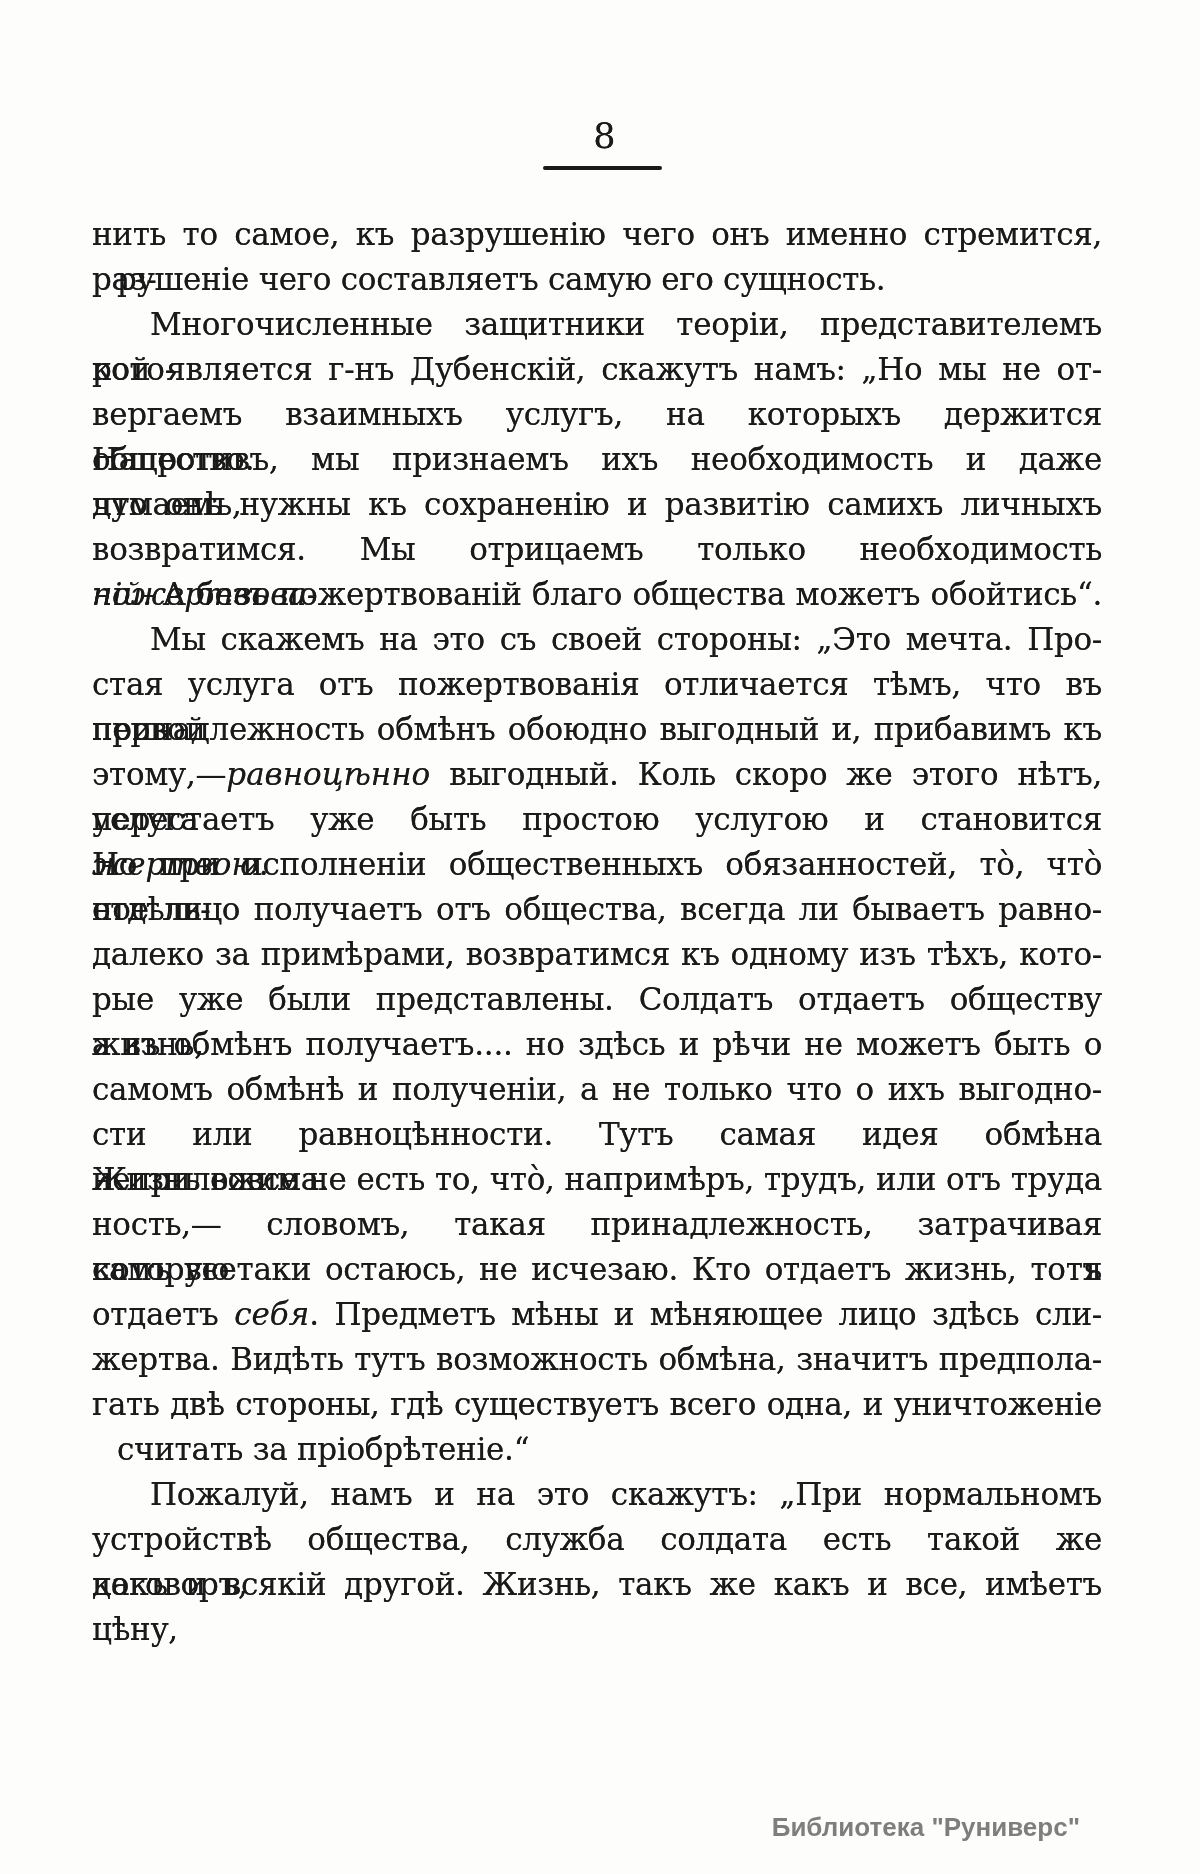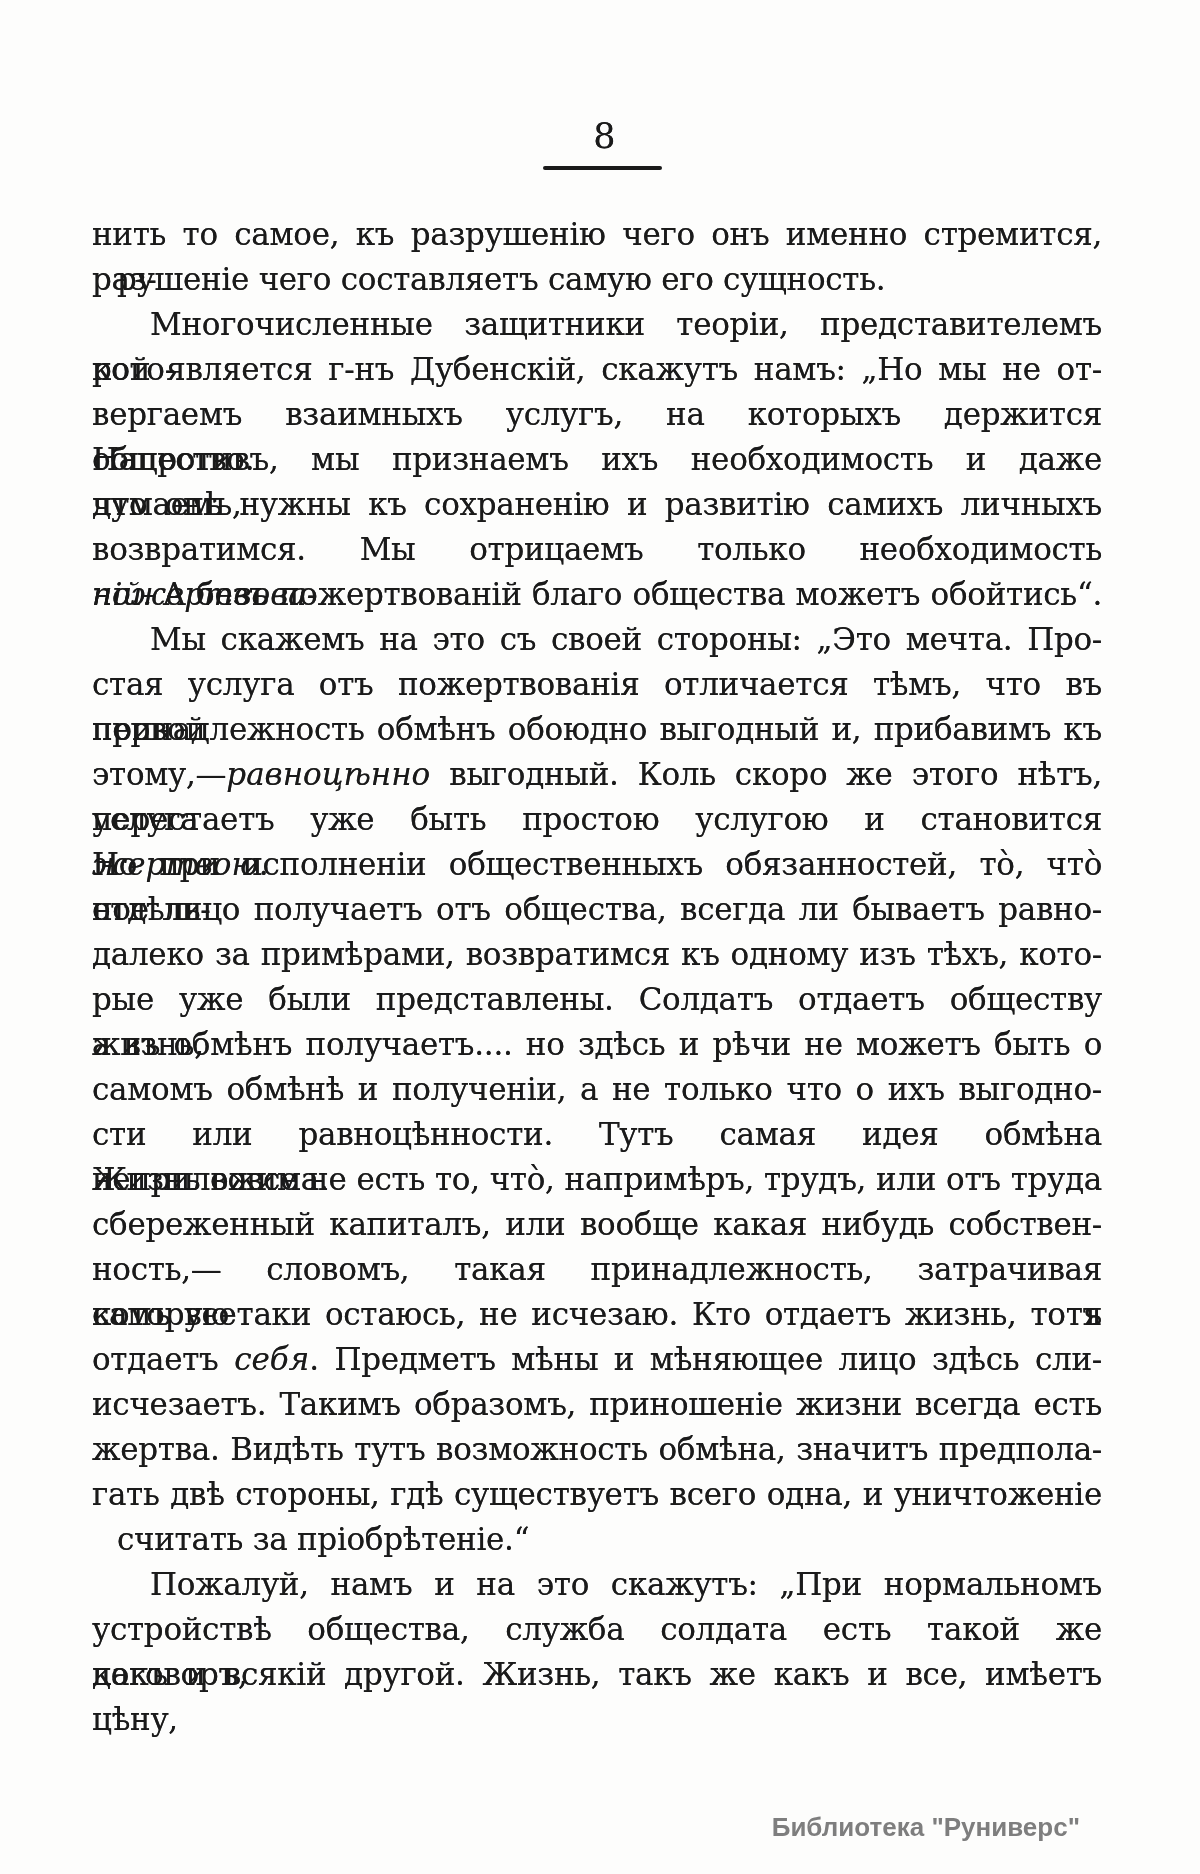--- a/index.html
+++ b/index.html
@@ -99,25 +99,23 @@
       <div class="line"><span>этому,—</span><em>равноцѣнно</em><span> выгодный. Коль скоро же этого нѣтъ, услуга</span></div>
       <div class="line"><span>перестаетъ уже быть простою услугою и становится </span><em>жертвою</em><span>.</span></div>
       <div class="line"><span>Но при исполненіи общественныхъ обязанностей, то̀, что̀ отдѣль-</span></div>
       <div class="line"><span>ное лицо получаетъ отъ общества, всегда ли бываетъ равно-</span></div>
       <div class="line"><span>далеко за примѣрами, возвратимся къ одному изъ тѣхъ, кото-</span></div>
       <div class="line"><span>рые уже были представлены. Солдатъ отдаетъ обществу жизнь,</span></div>
       <div class="line"><span>а въ обмѣнъ получаетъ.... но здѣсь и рѣчи не можетъ быть о</span></div>
       <div class="line"><span>самомъ обмѣнѣ и полученіи, а не только что о ихъ выгодно-</span></div>
       <div class="line"><span>сти или равноцѣнности. Тутъ самая идея обмѣна неприложима.</span></div>
       <div class="line"><span>Жизнь вовсе не есть то, что̀, напримѣръ, трудъ, или отъ труда</span></div>
-      <div class="line"><span>сбереженный капиталъ, или вообще какая нибудь собствен-</span></div>
       <div class="line"><span>ность,— словомъ, такая принадлежность, затрачивая которую я</span></div>
       <div class="line"><span>самъ всетаки остаюсь, не исчезаю. Кто отдаетъ жизнь, тотъ</span></div>
       <div class="line"><span>отдаетъ </span><em>себя</em><span>. Предметъ мѣны и мѣняющее лицо здѣсь сли-</span></div>
-      <div class="line"><span>исчезаетъ. Такимъ образомъ, приношеніе жизни всегда есть</span></div>
       <div class="line"><span>жертва. Видѣть тутъ возможность обмѣна, значитъ предпола-</span></div>
       <div class="line"><span>гать двѣ стороны, гдѣ существуетъ всего одна, и уничтоженіе</span></div>
       <div class="line para-end"><span>считать за пріобрѣтеніе.“</span></div>
       <div class="line indent"><span>Пожалуй, намъ и на это скажутъ: „При нормальномъ</span></div>
       <div class="line"><span>устройствѣ общества, служба солдата есть такой же договоръ,</span></div>
       <div class="line"><span>какъ и всякій другой. Жизнь, такъ же какъ и все, имѣетъ цѣну,</span></div>
     </div>
   <div class="watermark">Библиотека "Руниверс"</div>
 </div>
 

